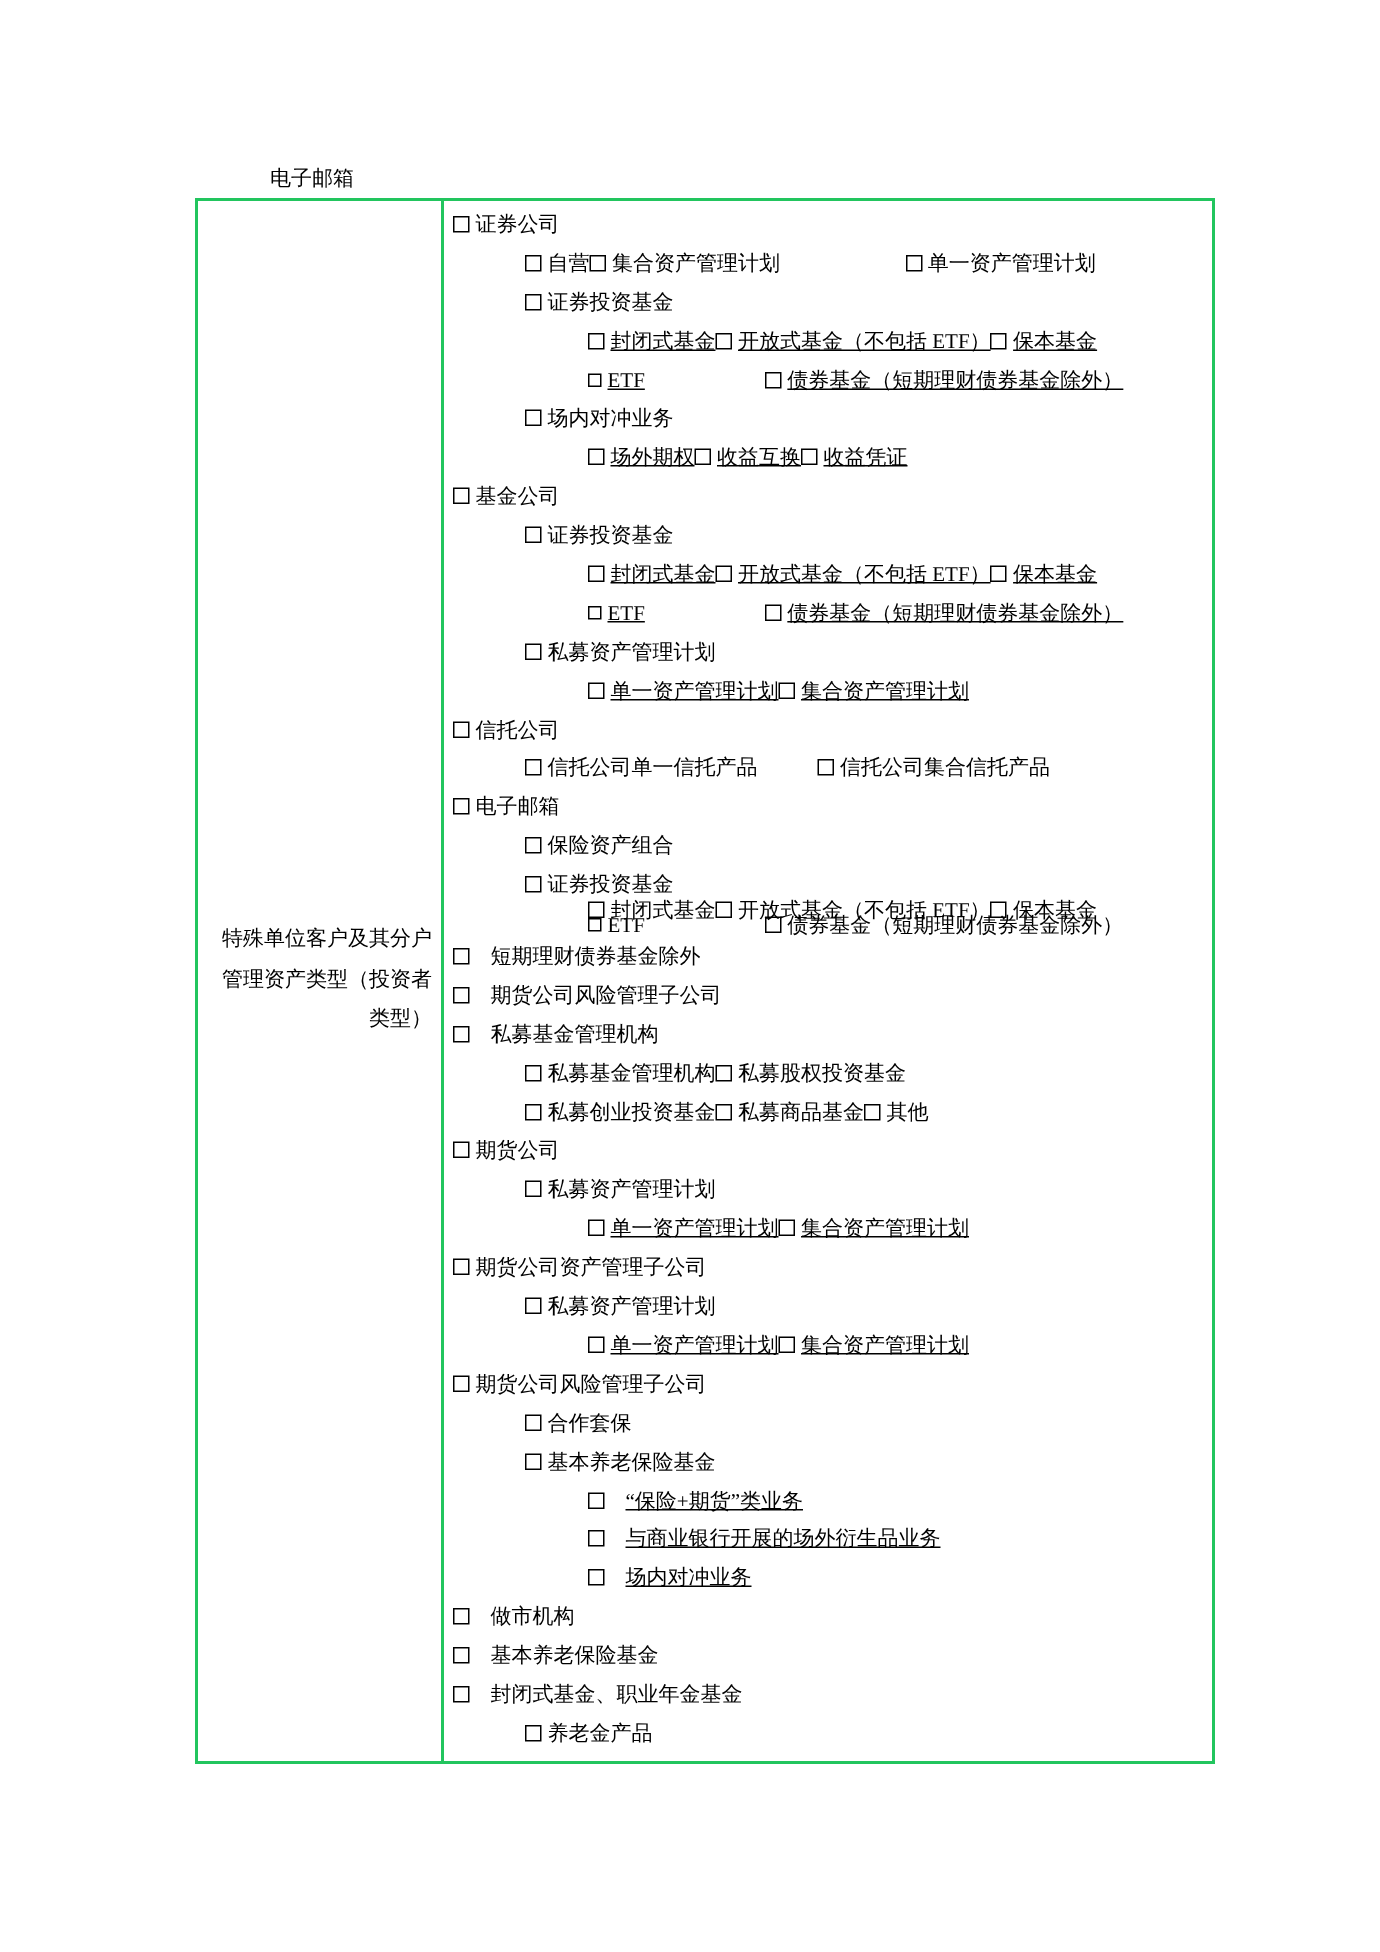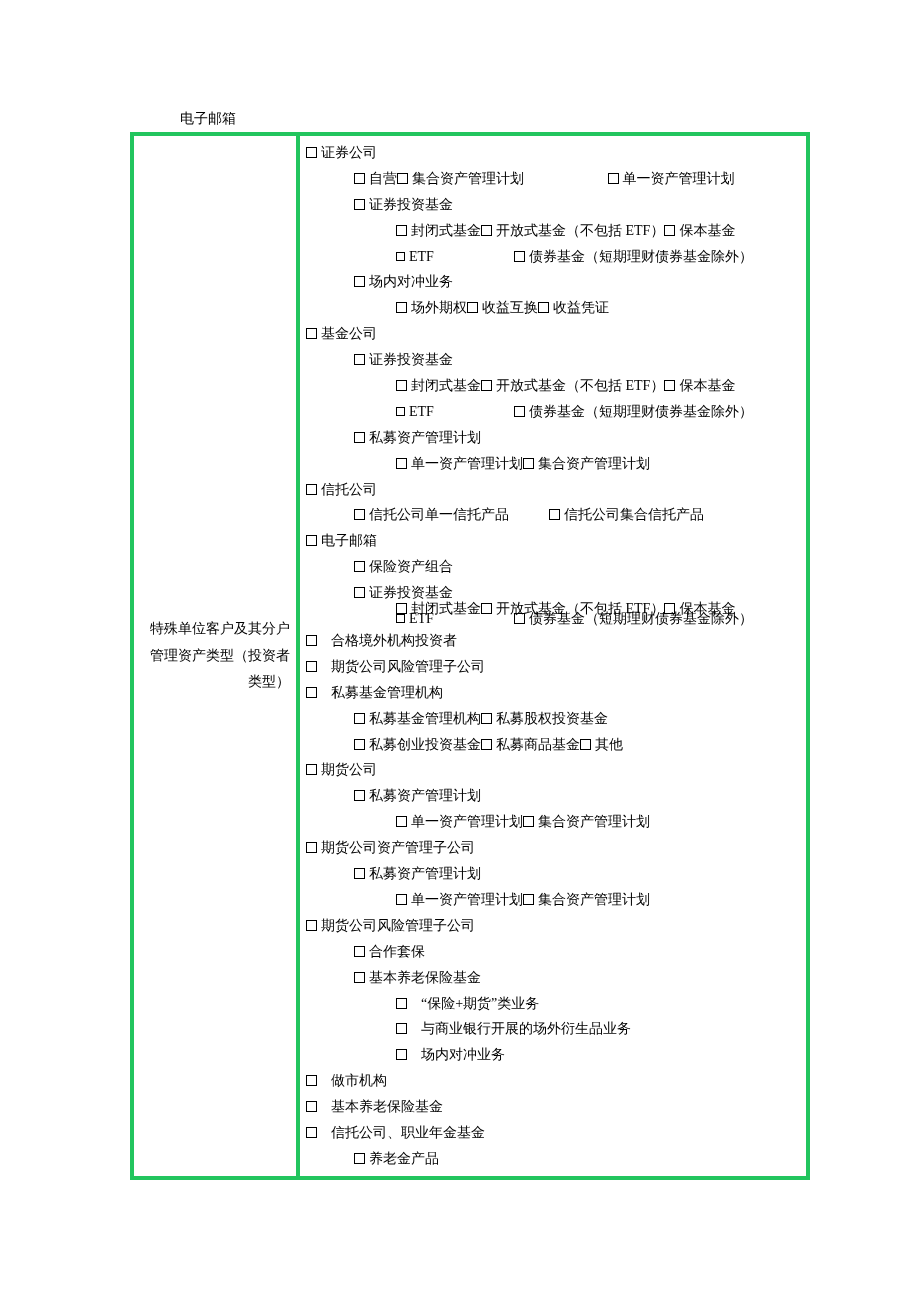--- a/index.html
+++ b/index.html
@@ -17,35 +17,35 @@
   }
   .email-row {
     padding-left: 50px;
     margin-bottom: 4px;
   }
   .main-table {
     border-collapse: collapse;
     width: 100%;
   }
   .main-table td {
-    border: 4px solid #22c55e;
+    border: 2px solid #22c55e;
     vertical-align: middle;
     padding: 4px 6px;
   }
   .label-cell {
     width: 150px;
     text-align: right;
     line-height: 1.9;
   }
   .content-cell {
     padding: 6px 8px 6px 8px;
   }
   .lvl0 { margin-left: 0; }
   .lvl1 { margin-left: 48px; }
-  .lvl2 { margin-left: 90px; }
+  .lvl2 { margin-left: 90px; text-decoration: underline; }
   .item {
     line-height: 1.85;
     position: relative;
   }
   .cb {
     display: inline-block;
     width: 11px;
     height: 11px;
     border: 1px solid #000;
     margin-right: 4px;
@@ -138,21 +138,21 @@
 
         <div class="overlap-block lvl2">
           <div class="overlap-top">
             <span class="cb"></span><span>封闭式基金</span><span class="cb"></span><span>开放式基金（不包括 ETF）</span><span class="cb"></span><span>保本基金</span>
           </div>
           <div class="overlap-bot">
             <span class="cb-sm"></span><span>ETF</span><span class="gap"></span><span class="cb"></span><span>债券基金（短期理财债券基金除外）</span>
           </div>
         </div>
 
-        <div class="item lvl0"><span class="cb cb-spaced"></span><span>合格境外机构投资者</span></div>
+        <div class="item lvl0"><span class="cb cb-spaced"></span><span>短期理财债券基金除外</span></div>
         <div class="item lvl0"><span class="cb cb-spaced"></span><span>期货公司风险管理子公司</span></div>
         <div class="item lvl0"><span class="cb cb-spaced"></span><span>私募基金管理机构</span></div>
         <div class="item lvl1">
           <span class="cb"></span><span>私募基金管理机构</span><span class="cb"></span><span>私募股权投资基金</span>
         </div>
         <div class="item lvl1">
           <span class="cb"></span><span>私募创业投资基金</span><span class="cb"></span><span>私募商品基金</span><span class="cb"></span><span>其他</span>
         </div>
 
         <div class="item lvl0"><span class="cb"></span><span>期货公司</span></div>
@@ -169,20 +169,20 @@
 
         <div class="item lvl0"><span class="cb"></span><span>期货公司风险管理子公司</span></div>
         <div class="item lvl1"><span class="cb"></span><span>合作套保</span></div>
         <div class="item lvl1"><span class="cb"></span><span>基本养老保险基金</span></div>
         <div class="item lvl2"><span class="cb cb-spaced"></span><span>“保险+期货”类业务</span></div>
         <div class="item lvl2"><span class="cb cb-spaced"></span><span>与商业银行开展的场外衍生品业务</span></div>
         <div class="item lvl2"><span class="cb cb-spaced"></span><span>场内对冲业务</span></div>
 
         <div class="item lvl0"><span class="cb cb-spaced"></span><span>做市机构</span></div>
         <div class="item lvl0"><span class="cb cb-spaced"></span><span>基本养老保险基金</span></div>
-        <div class="item lvl0"><span class="cb cb-spaced"></span><span>信托公司、职业年金基金</span></div>
+        <div class="item lvl0"><span class="cb cb-spaced"></span><span>封闭式基金、职业年金基金</span></div>
         <div class="item lvl1"><span class="cb"></span><span>养老金产品</span></div>
 
       </td>
     </tr>
   </tbody>
     </table>
 </div>
 
 </body></html>

